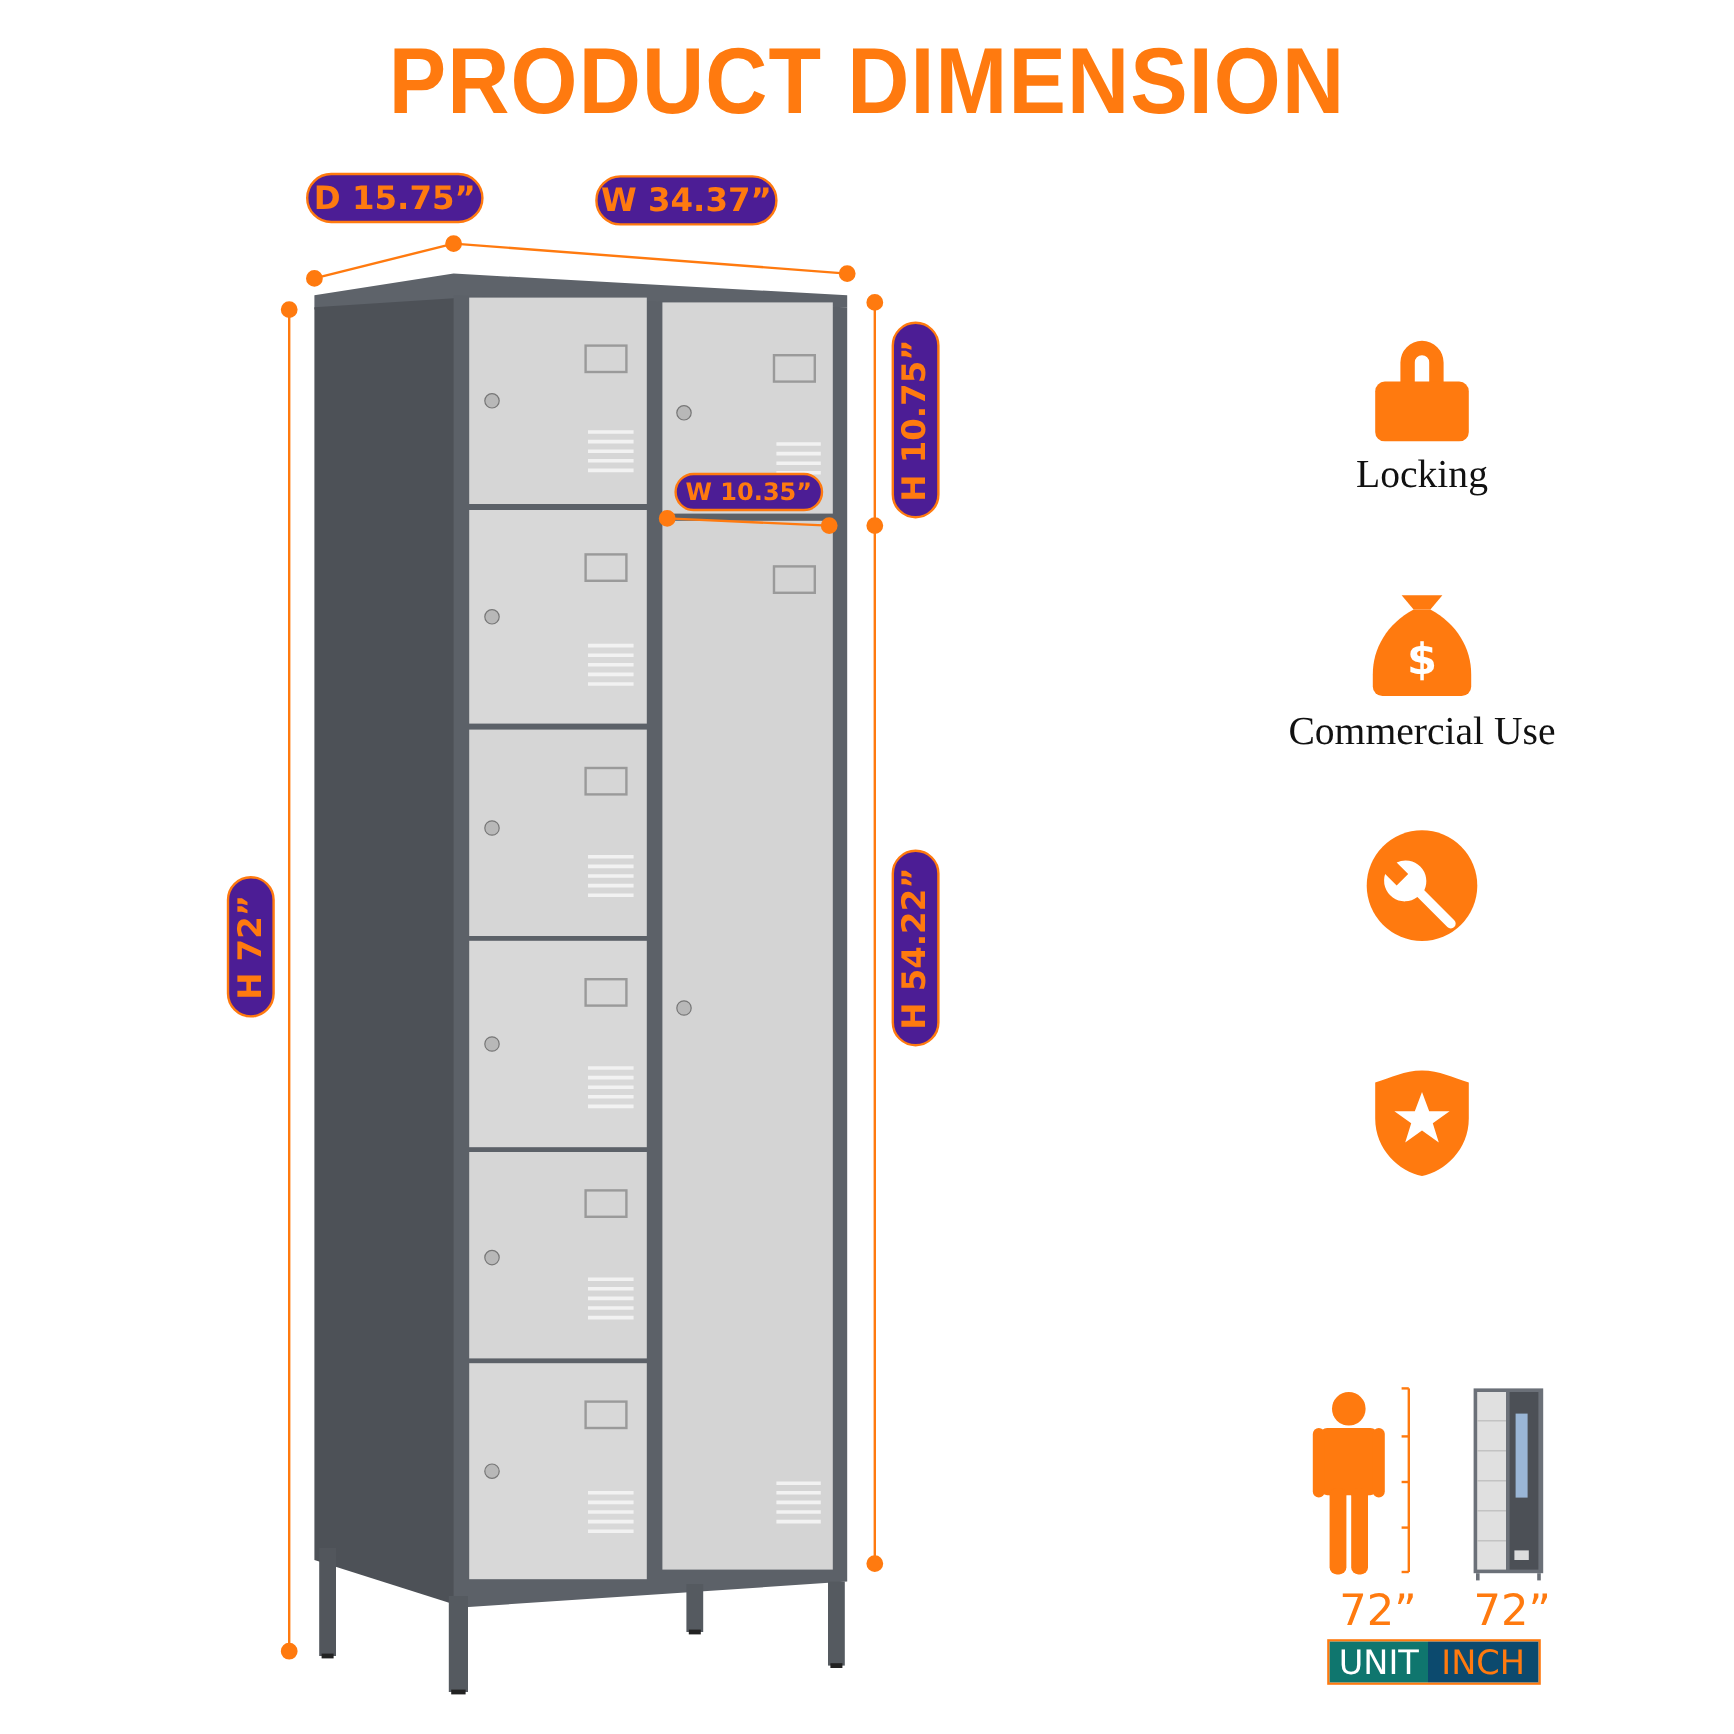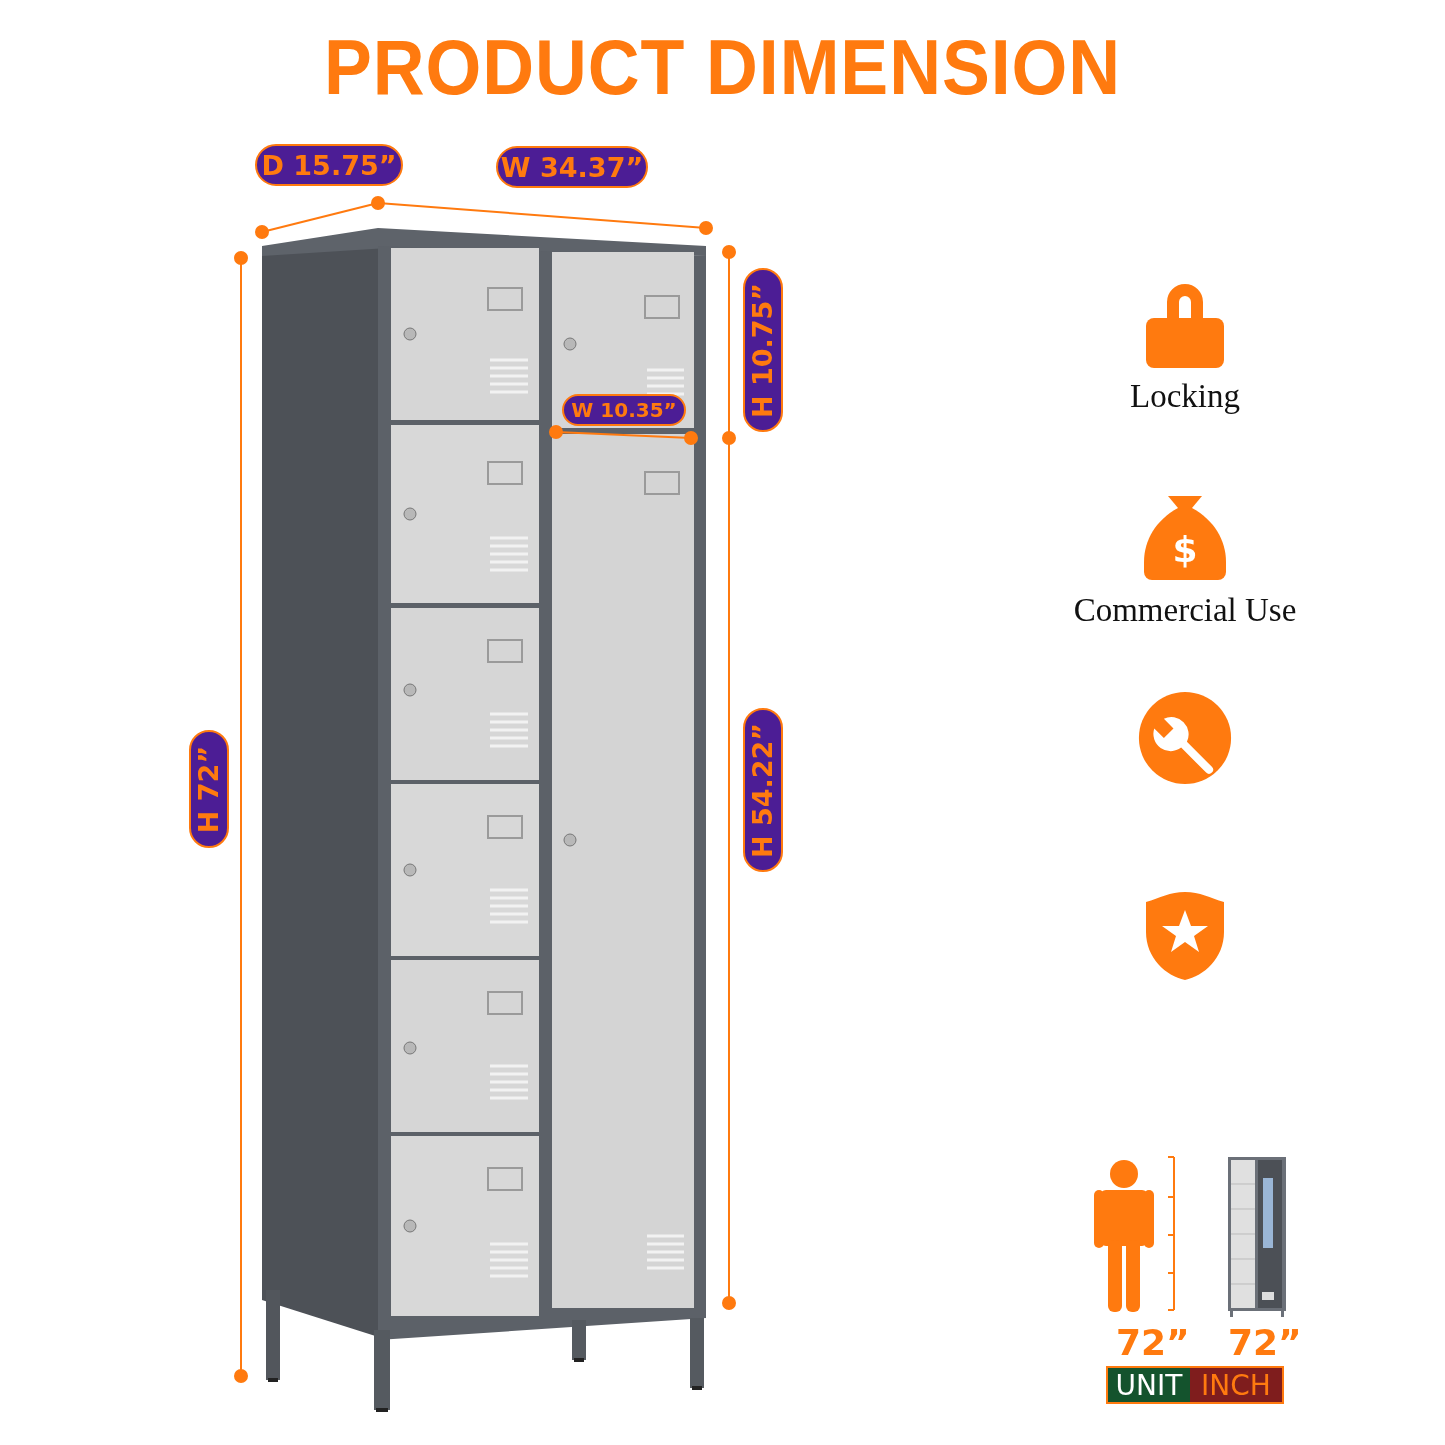--- a/index.html
+++ b/index.html
@@ -12,27 +12,27 @@
           color:#ff7a0f; font-family:"DejaVu Sans", sans-serif; font-weight:bold;
           display:flex; align-items:center; justify-content:center; box-sizing:border-box; }
   .pill.h { font-size:27px; }
   .pill.v { font-size:27px; }
   .pill.v span { display:inline-block; transform:rotate(-90deg); white-space:nowrap; }
   .pill.small { font-size:20px; border-radius:16px; }
   svg.overlay { position:absolute; left:0; top:0; }
   .feature { position:absolute; left:990px; width:390px; text-align:center; }
   .feature .ficon { width:90px; height:90px; margin:0 auto; }
   .feature .flabel { font-family:Liberation Serif, serif; font-size:33px; color:#111; margin-top:6px; }
-  .height-val { position:absolute; top:1322px; font-family:"DejaVu Sans", sans-serif; font-weight:bold;
+  .height-val { position:absolute; top:1322px; font-family:"DejaVu Sans", sans-serif; font-weight:normal;
                 font-size:36px; color:#ff7a0f; }
   .unit-box { position:absolute; left:1106px; top:1366px; width:178px; height:38px; display:flex;
               border:2px solid #ff7a0f; box-sizing:border-box; }
-  .unit-box .u { flex:0 0 82px; background:#14532d; color:#fff; font-size:28px; display:flex;
+  .unit-box .u { flex:0 0 82px; background:#0f766e; color:#fff; font-size:28px; display:flex;
                  align-items:center; justify-content:center; font-family:"DejaVu Sans", sans-serif; }
-  .unit-box .i { flex:1; background:#7f1d1d; color:#ff7a0f; font-size:28px; display:flex;
+  .unit-box .i { flex:1; background:#0c4a6e; color:#ff7a0f; font-size:28px; display:flex;
                  align-items:center; justify-content:center; font-family:"DejaVu Sans", sans-serif; }
 </style>
 </head>
 <body>
 
 <div class="title">PRODUCT DIMENSION</div>
 
 <svg class="overlay" width="1445" height="1445" viewBox="0 0 1445 1445">
 
   <polygon points="262,246 378,228 706,246 706,256 388,250 262,258" fill="#5e636a"></polygon>

